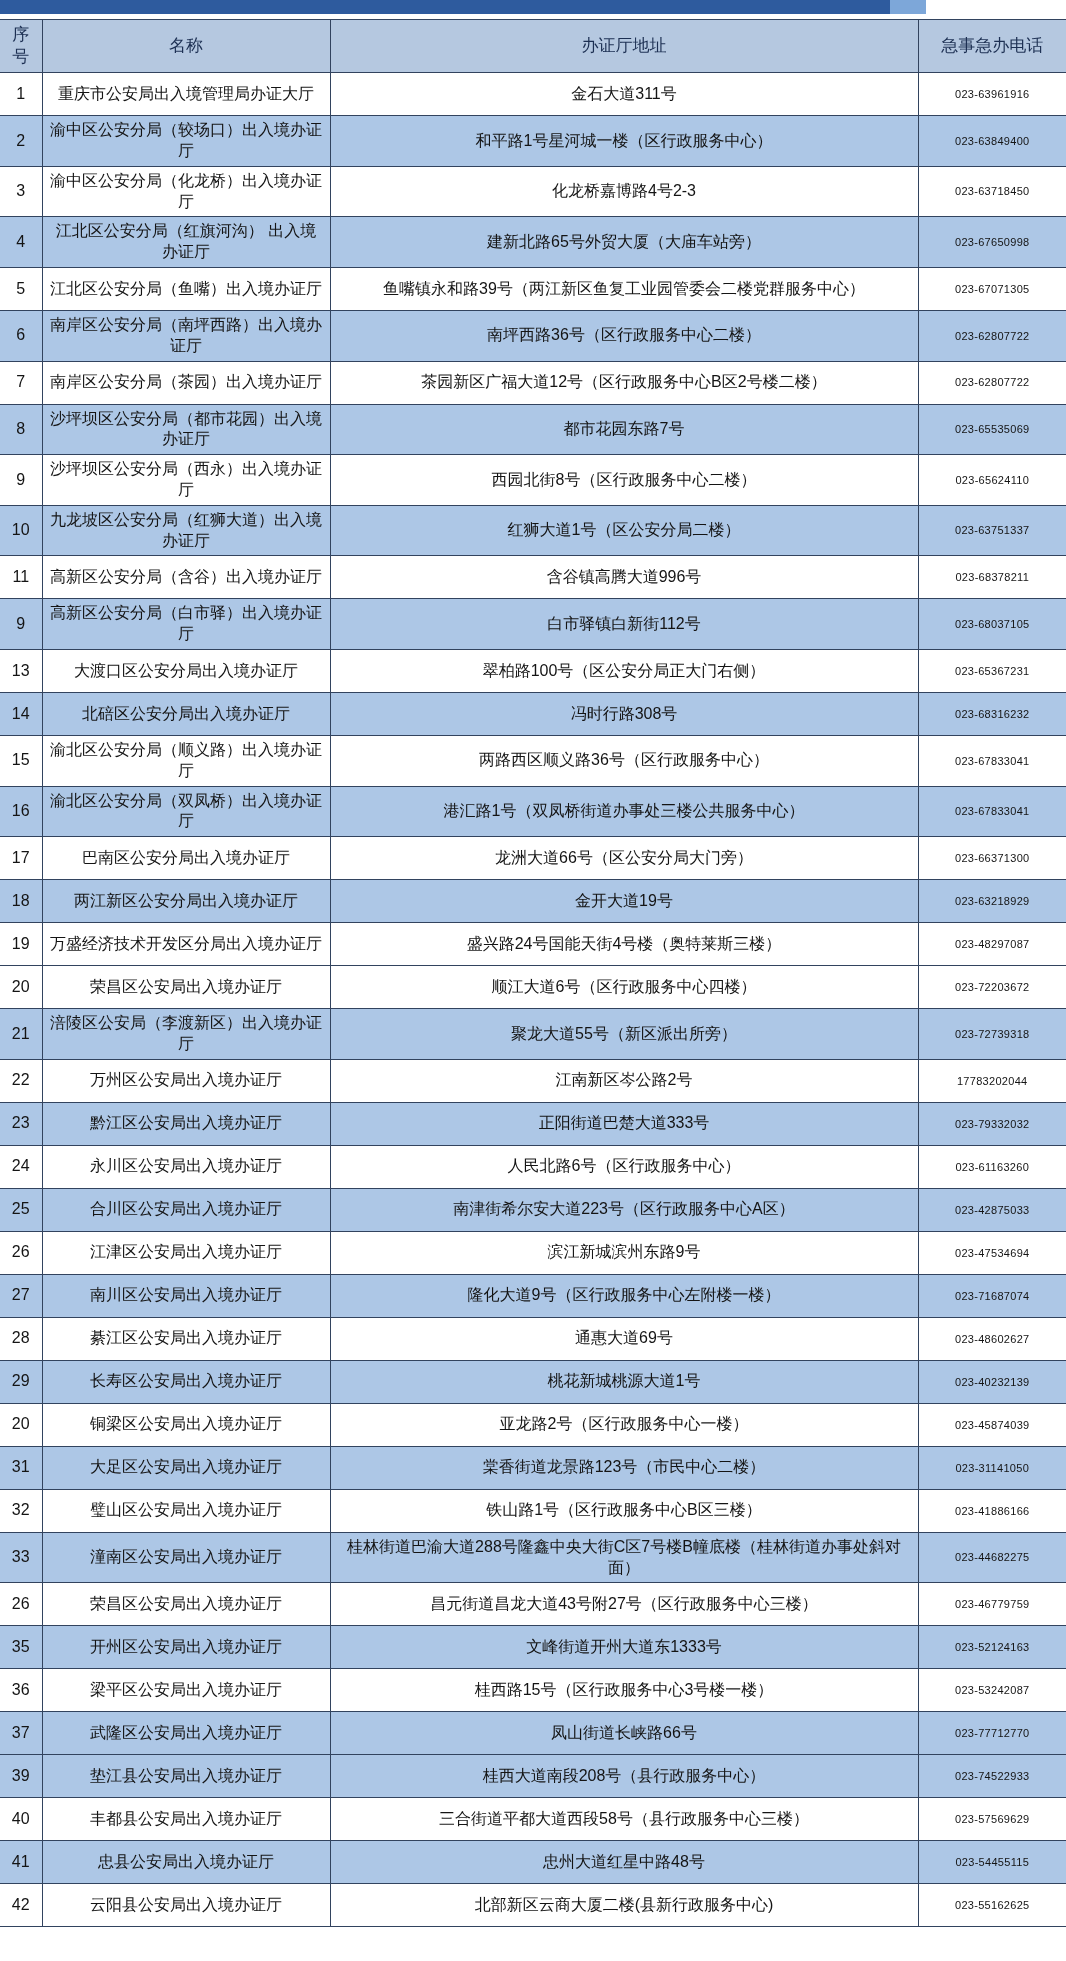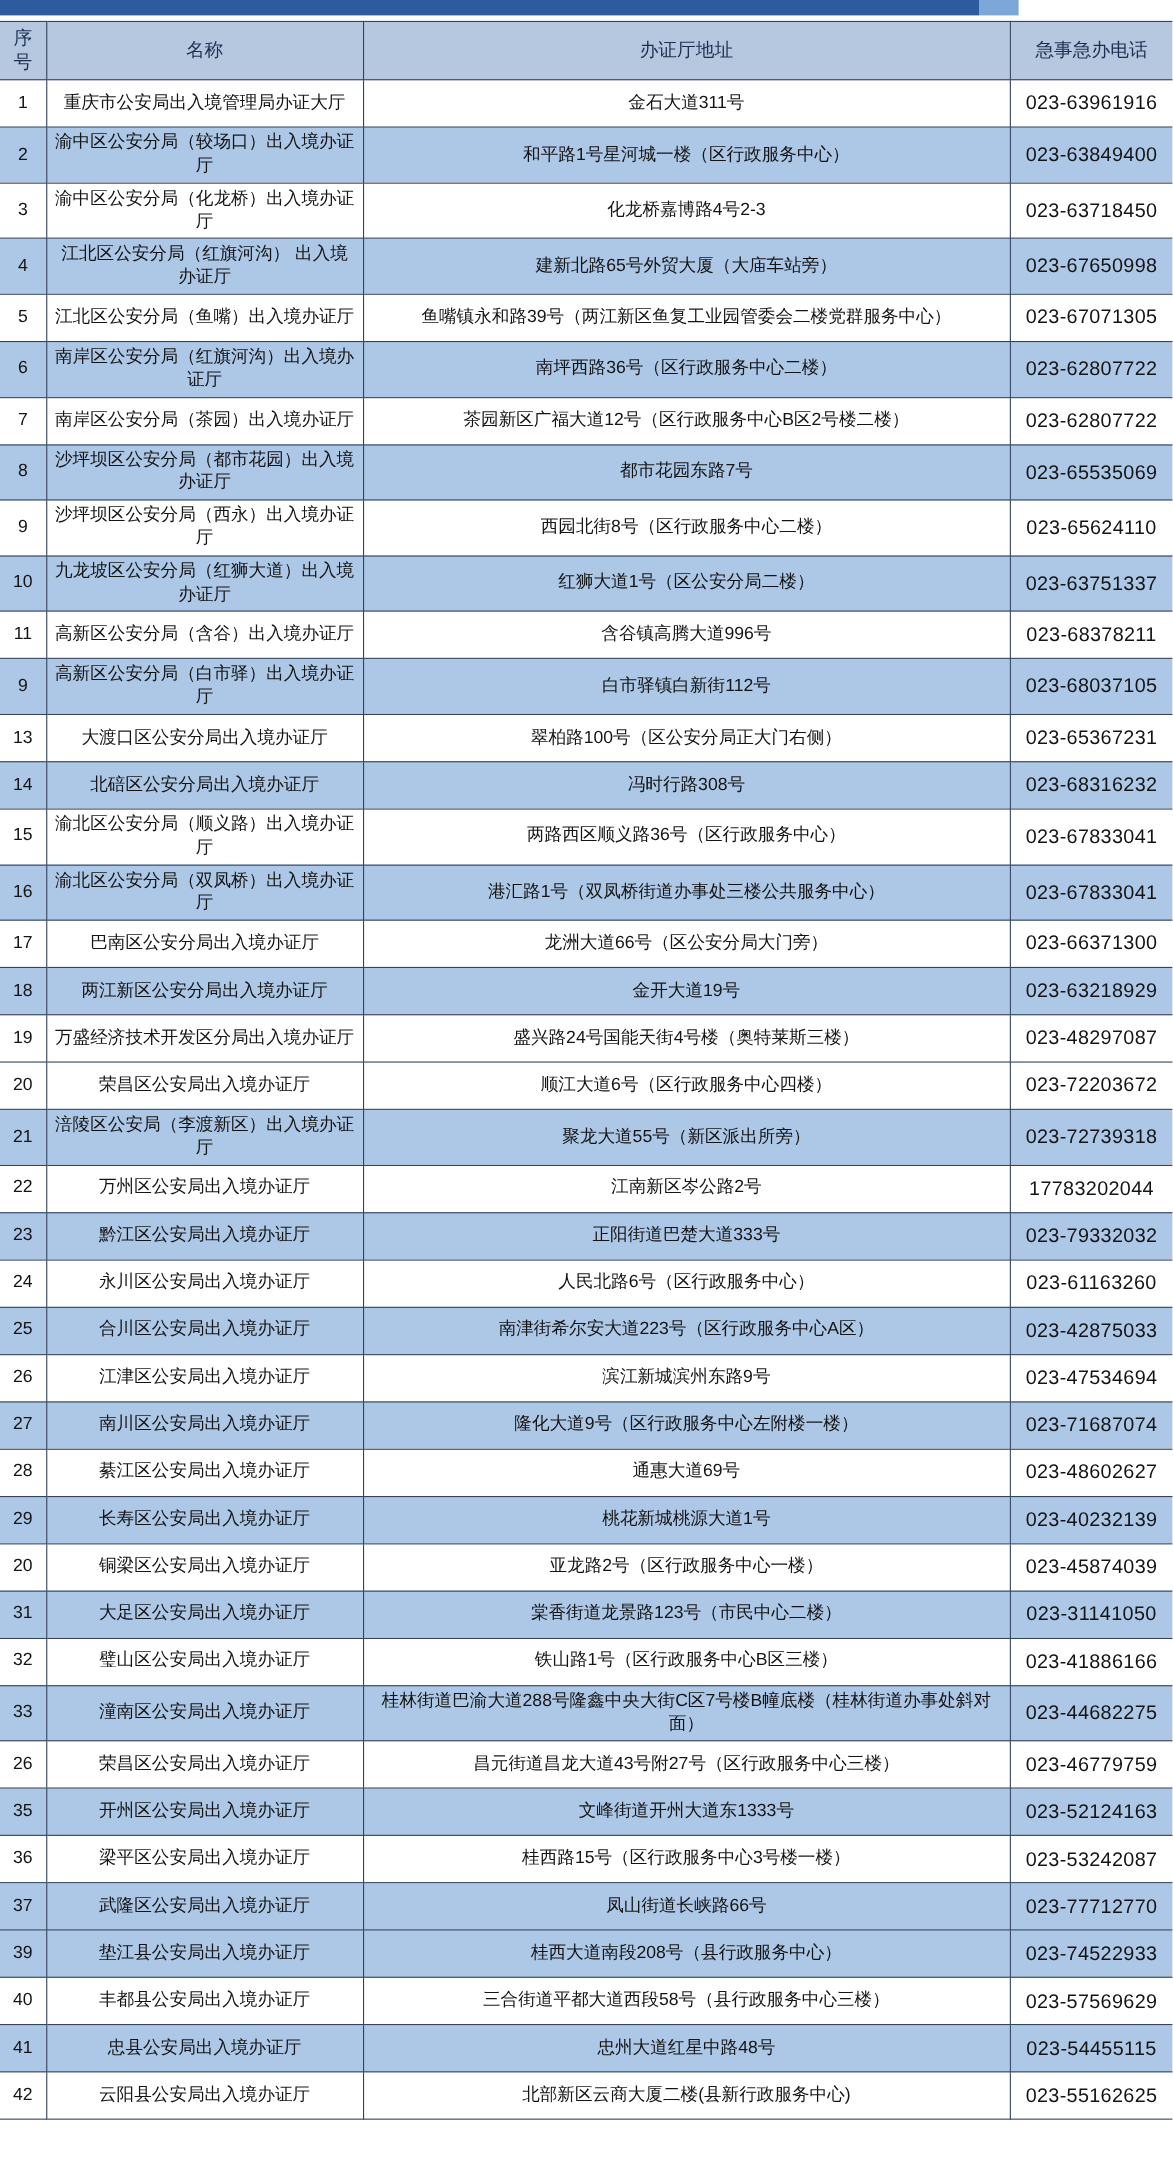--- a/index.html
+++ b/index.html
@@ -39,21 +39,21 @@
     color:var(--header-text);
     font-weight:normal;
     font-size:17px;
     height:34px;
   }
   td{height:34px;background:var(--white-bg);}
   tr.shaded td{background:var(--shaded-bg);}
   th:first-child,td:first-child{border-left:0;}
   th:last-child,td:last-child{border-right:0;}
   td.c-no{padding-left:2px;padding-right:2px;}
-  td.c-phone{font-size:18px;letter-spacing:0.3px;}
+  td.c-phone{font-size:11px;letter-spacing:0.3px;}
 </style>
 </head>
 <body>
 
 <div class="canvas">
   <div class="top-band">
     <span class="band-dark"></span><span class="band-light"></span>
   </div>
   <div class="gap"></div>
 
@@ -103,21 +103,21 @@
 
   <tr>
     <td class="c-no">5</td>
     <td class="c-name">江北区公安分局（鱼嘴）出入境办证厅</td>
     <td class="c-addr">鱼嘴镇永和路39号（两江新区鱼复工业园管委会二楼党群服务中心）</td>
     <td class="c-phone">023-67071305</td>
   </tr>
 
   <tr class="shaded">
     <td class="c-no">6</td>
-    <td class="c-name">南岸区公安分局（红旗河沟）出入境办证厅</td>
+    <td class="c-name">南岸区公安分局（南坪西路）出入境办证厅</td>
     <td class="c-addr">南坪西路36号（区行政服务中心二楼）</td>
     <td class="c-phone">023-62807722</td>
   </tr>
 
   <tr>
     <td class="c-no">7</td>
     <td class="c-name">南岸区公安分局（茶园）出入境办证厅</td>
     <td class="c-addr">茶园新区广福大道12号（区行政服务中心B区2号楼二楼）</td>
     <td class="c-phone">023-62807722</td>
   </tr>

